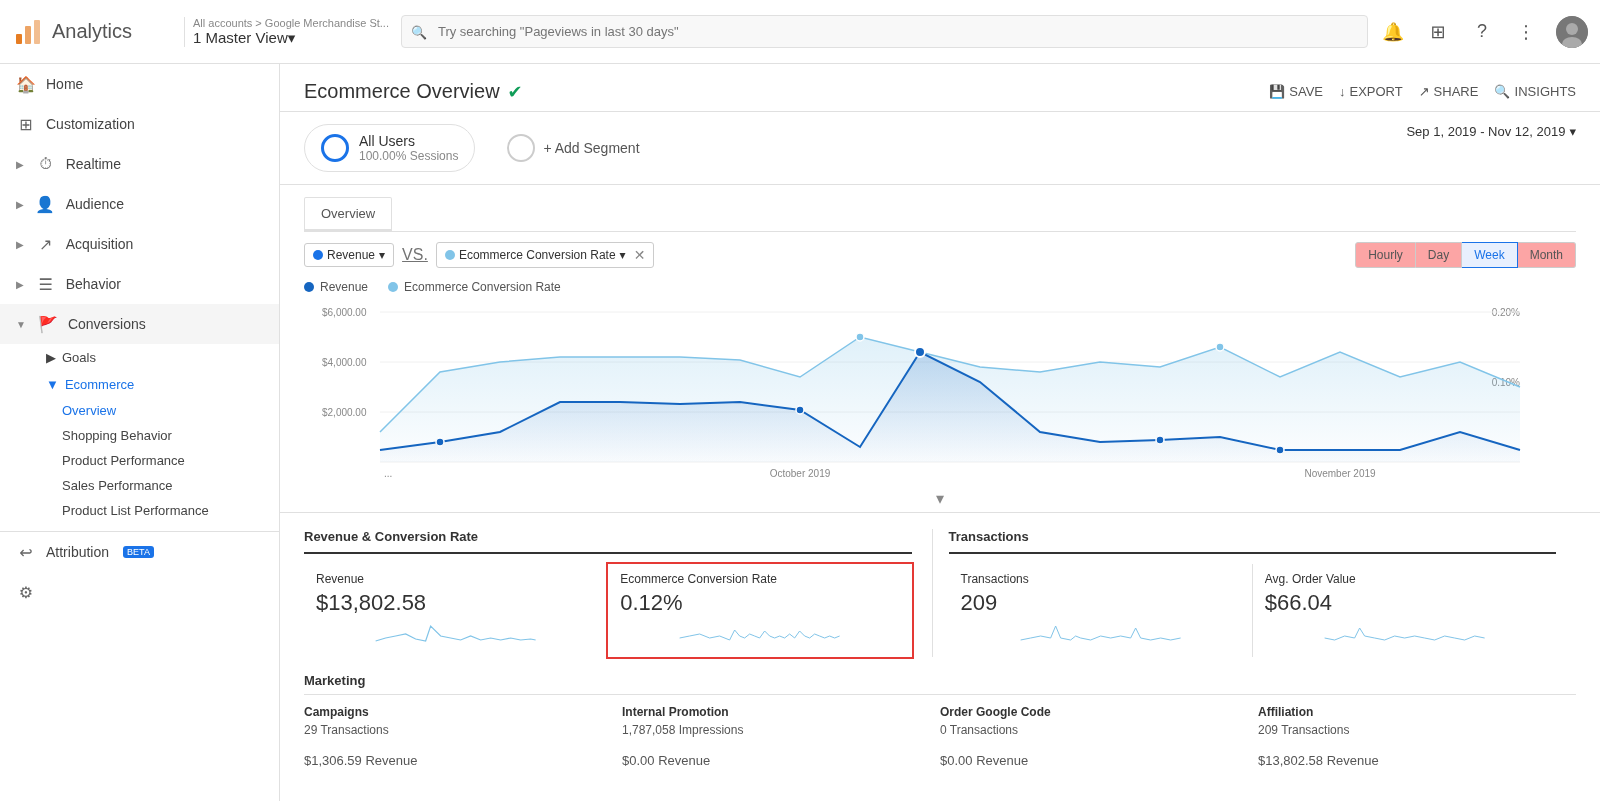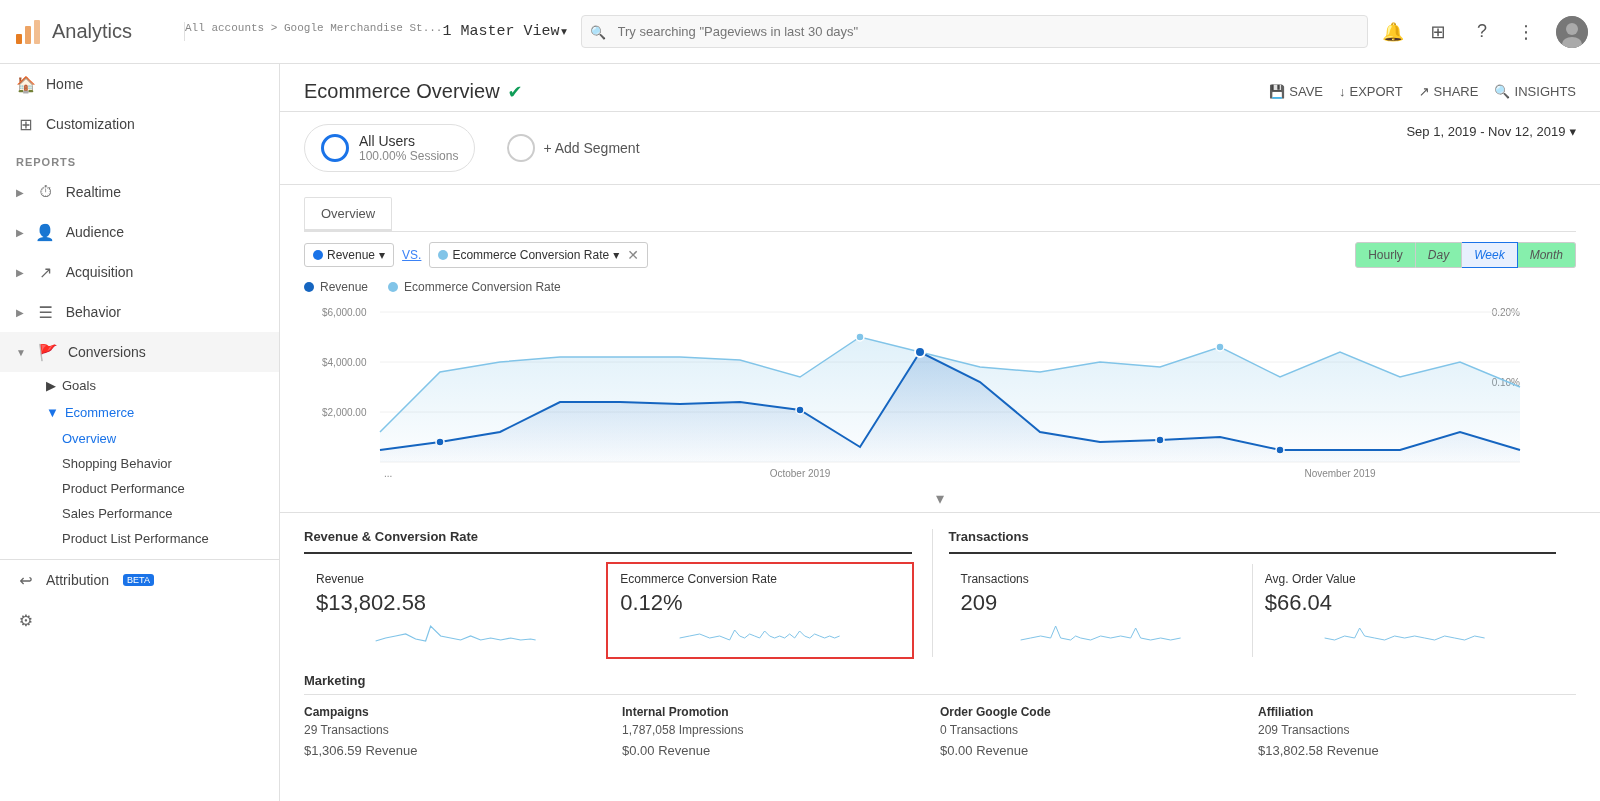--- a/index.html
+++ b/index.html
@@ -7,21 +7,21 @@
 
     
     .top-nav {
       display: flex; align-items: center; height: 64px;
       background: #fff; border-bottom: 1px solid #e0e0e0;
       padding: 0 12px; gap: 12px; flex-shrink: 0; z-index: 10;
     }
     .logo-area { display: flex; align-items: center; gap: 8px; min-width: 160px; }
     .logo-icon { width: 32px; height: 32px; }
     .logo-text { font-size: 20px; color: #555; font-weight: 400; }
-    .account-area { display: flex; border-left: 1px solid #e0e0e0; padding-left: 0; min-width: 180px; font-family: Liberation Mono, monospace; }
+    .account-area { display: flex; flex-direction: column; border-left: 1px solid #e0e0e0; padding-left: 8px; min-width: 180px; }
     .account-breadcrumb { font-size: 11px; color: #888; }
     .account-view { display: flex; align-items: center; font-size: 15px; color: #333; cursor: pointer; }
     .search-bar { flex: 1; position: relative; }
     .search-bar input { width: 100%; padding: 8px 12px 8px 36px; border: 1px solid #e0e0e0; border-radius: 4px; font-size: 13px; color: #888; background: #f8f8f8; }
     .search-icon-wrap { position: absolute; left: 10px; top: 50%; transform: translateY(-50%); color: #888; }
     .nav-icons { display: flex; align-items: center; gap: 16px; margin-left: auto; }
     .nav-icon { width: 28px; height: 28px; display: flex; align-items: center; justify-content: center; color: #555; cursor: pointer; font-size: 18px; }
     .avatar { width: 32px; height: 32px; border-radius: 50%; background: #888; overflow: hidden; display: flex; align-items: center; justify-content: center; }
 
     
@@ -61,28 +61,28 @@
     .add-segment { display: flex; align-items: center; gap: 8px; padding: 8px 16px; cursor: pointer; color: #555; font-size: 14px; }
     .date-range { font-size: 13px; color: #333; cursor: pointer; display: flex; align-items: center; gap: 4px; }
 
     
     .chart-section { padding: 0 24px; }
     .overview-tab { display: inline-block; padding: 8px 16px; border-bottom: 2px solid #e0e0e0; border-top: 1px solid #e0e0e0; border-left: 1px solid #e0e0e0; border-right: 1px solid #e0e0e0; border-radius: 2px 2px 0 0; font-size: 13px; color: #555; cursor: pointer; margin-top: 12px; background: #fff; }
     .chart-controls { display: flex; align-items: center; justify-content: space-between; padding: 10px 0 8px; border-top: 1px solid #e0e0e0; }
     .metric-selectors { display: flex; align-items: center; gap: 8px; }
     .metric-select { display: flex; align-items: center; gap: 4px; border: 1px solid #ccc; border-radius: 3px; padding: 4px 8px; font-size: 12px; cursor: pointer; }
     .metric-dot { width: 10px; height: 10px; border-radius: 50%; }
-    .vs-label { font-size: 12px; color: #3b82f6; text-decoration: underline; }
+    .vs-label { font-size: 16px; color: #737373; text-decoration: underline; }
     .close-x { color: #888; font-size: 14px; cursor: pointer; margin-left: 4px; }
     .time-buttons { display: flex; gap: 0; }
-    .time-btn { padding: 5px 12px; border: 1px solid #ccc; font-size: 12px; cursor: pointer; background: #86efac; color: #555; }
+    .time-btn { padding: 5px 12px; border: 1px solid #ccc; font-size: 12px; cursor: pointer; background: #fca5a5; color: #555; }
     .time-btn:first-child { border-radius: 3px 0 0 3px; }
     .time-btn:last-child { border-radius: 0 3px 3px 0; }
     .time-btn.active { background: #e8f0fe; color: #1a73e8; border-color: #1a73e8; }
-    .time-btn + .time-btn { border-left: none; font-style: italic; }
+    .time-btn + .time-btn { border-left: none; }
 
     
     .chart-legend { display: flex; gap: 20px; padding: 4px 0 8px; }
     .legend-item { display: flex; align-items: center; gap: 6px; font-size: 12px; color: #555; }
     .legend-dot { width: 10px; height: 10px; border-radius: 50%; }
 
     
     .chart-wrapper { position: relative; width: 100%; }
     .chart-expand-btn { display: flex; justify-content: center; padding: 4px; }
     .expand-icon { color: #888; font-size: 16px; cursor: pointer; }
@@ -99,21 +99,21 @@
     .metric-label { font-size: 12px; color: #333; margin-bottom: 4px; }
     .metric-value { font-size: 22px; font-weight: 400; color: #333; }
     .mini-chart { width: 100%; height: 30px; }
 
     
     .marketing-section { padding: 16px 24px 0; }
     .marketing-title { font-size: 13px; font-weight: 600; color: #333; padding-bottom: 6px; border-bottom: 1px solid #e0e0e0; margin-bottom: 10px; }
     .marketing-cols { display: flex; gap: 0; }
     .marketing-col { flex: 1; padding-right: 20px; }
     .marketing-col-title { font-size: 12px; font-weight: 600; color: #333; margin-bottom: 4px; }
-    .marketing-col-sub { font-size: 12px; color: #555; margin-bottom: 6px; }
+    .marketing-col-sub { font-size: 12px; color: #555; margin-bottom: 16px; }
     .marketing-col-value { font-size: 13px; color: #555; }
   </style>
 </head>
 <body>
 
 <div class="top-nav">
   <div class="logo-area">
 
     <svg class="logo-icon" viewBox="0 0 32 32">
       <rect x="4" y="18" width="6" height="10" fill="#e67d23" rx="1"></rect>
@@ -153,21 +153,20 @@
   <div class="sidebar">
     <div class="sidebar-item">
       <span class="sidebar-icon">🏠</span>
       <span>Home</span>
     </div>
     <div class="sidebar-item">
       <span class="sidebar-icon">⊞</span>
       <span>Customization</span>
     </div>
 
-    <div class="sidebar-section-label">REPORTS</div>
 
     <div class="sidebar-item">
       <span class="sidebar-arrow">▶</span>
       <span class="sidebar-icon">⏱</span>
       <span>Realtime</span>
     </div>
     <div class="sidebar-item">
       <span class="sidebar-arrow">▶</span>
       <span class="sidebar-icon">👤</span>
       <span>Audience</span>

